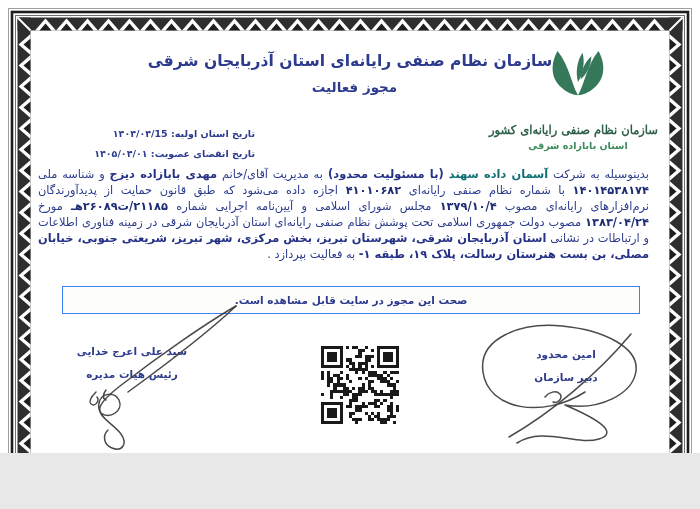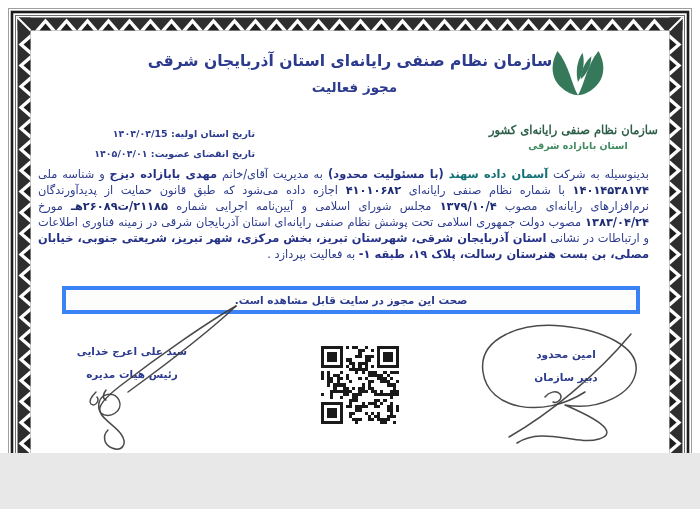--- a/index.html
+++ b/index.html
@@ -50,21 +50,21 @@
     text-align:justify; direction:rtl;
   }
   .seg-n  { color:#2c3b8d; }
   .seg-b  { color:#1e2c74; font-weight:bold; }
   .seg-co { color:#116f76; font-weight:bold; }
   .seg-ad { color:#243186; font-weight:bold; }
 
   
   #verify-box {
     position:absolute; top:286px; left:62px; width:578px; height:28px; z-index:2;
-    border:4px solid #3b82f6; display:flex; align-items:center; justify-content:center;
+    border:1px solid #3b82f6; display:flex; align-items:center; justify-content:center;
     background:#fdfdfb;
   }
   #verify-text { font-size:10.5px; font-weight:bold; color:#2c3b8d; }
 
   
   .sig-block { position:absolute; z-index:2; text-align:center;
     font-size:10.5px; font-weight:bold; color:#2c3b8d; line-height:23px; }
   #sig-left  { top:340px; left:62px;  width:140px; }
   #sig-right { top:343px; left:505px; width:122px; }
 

